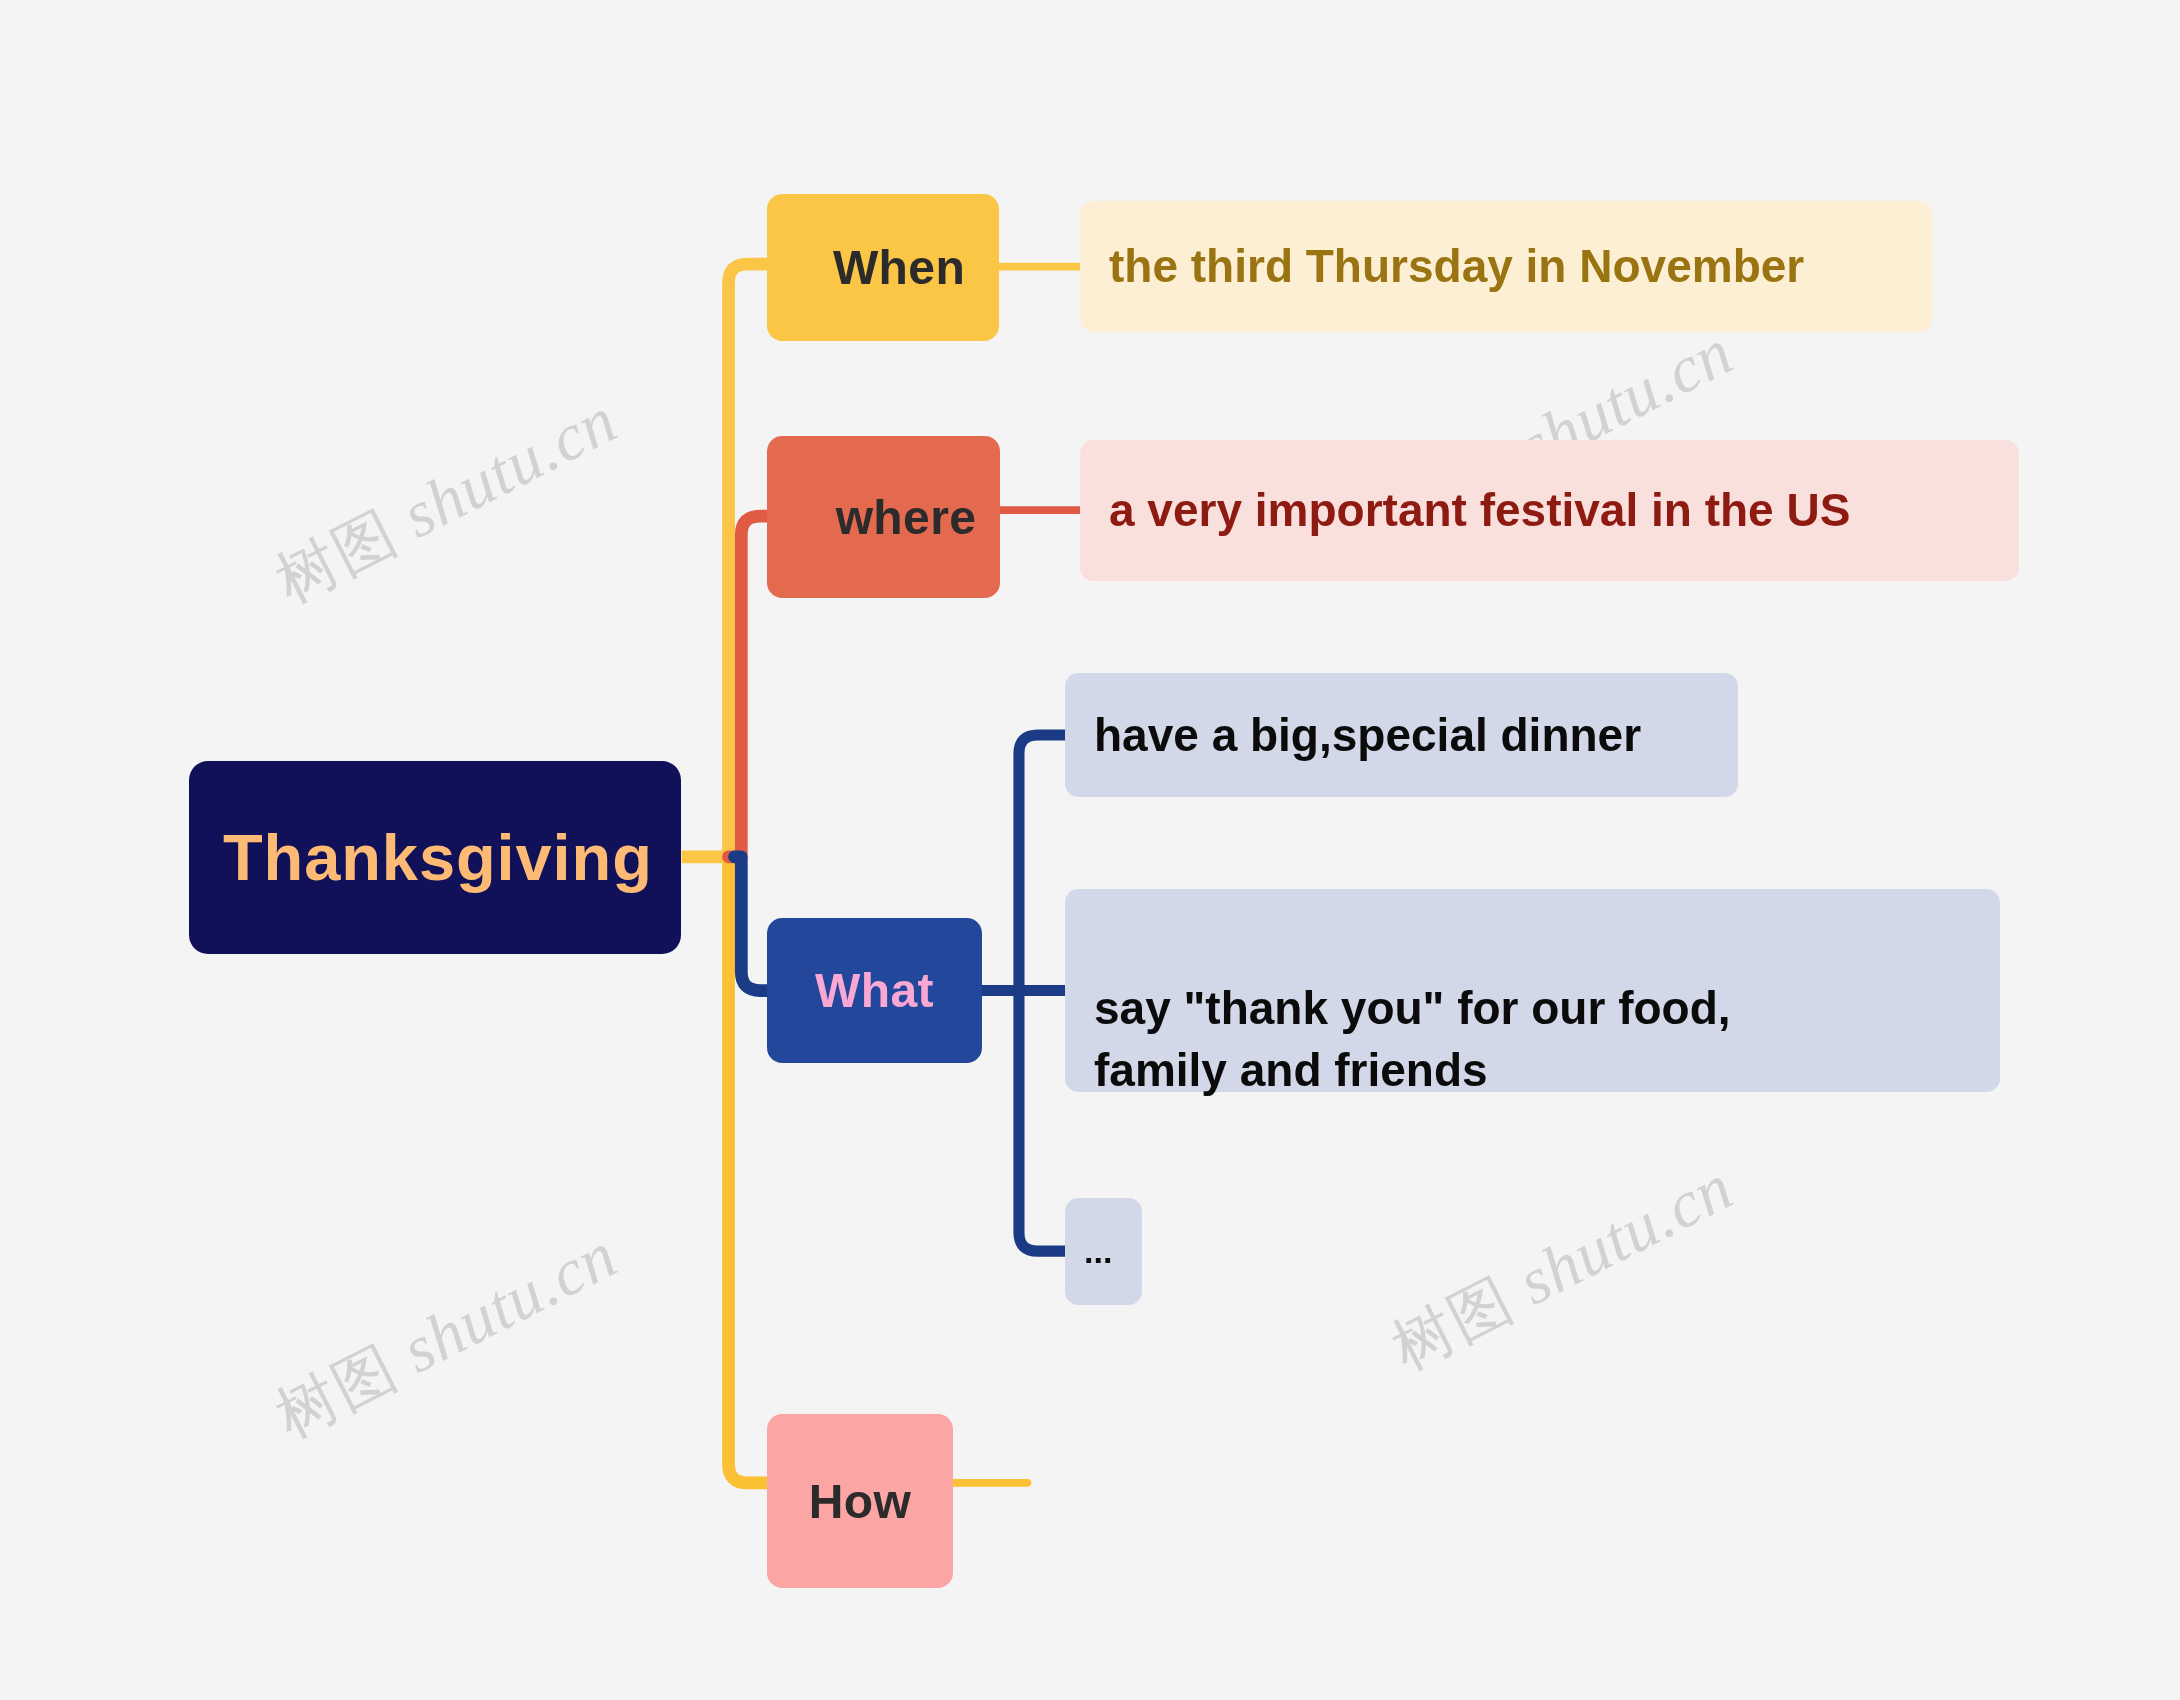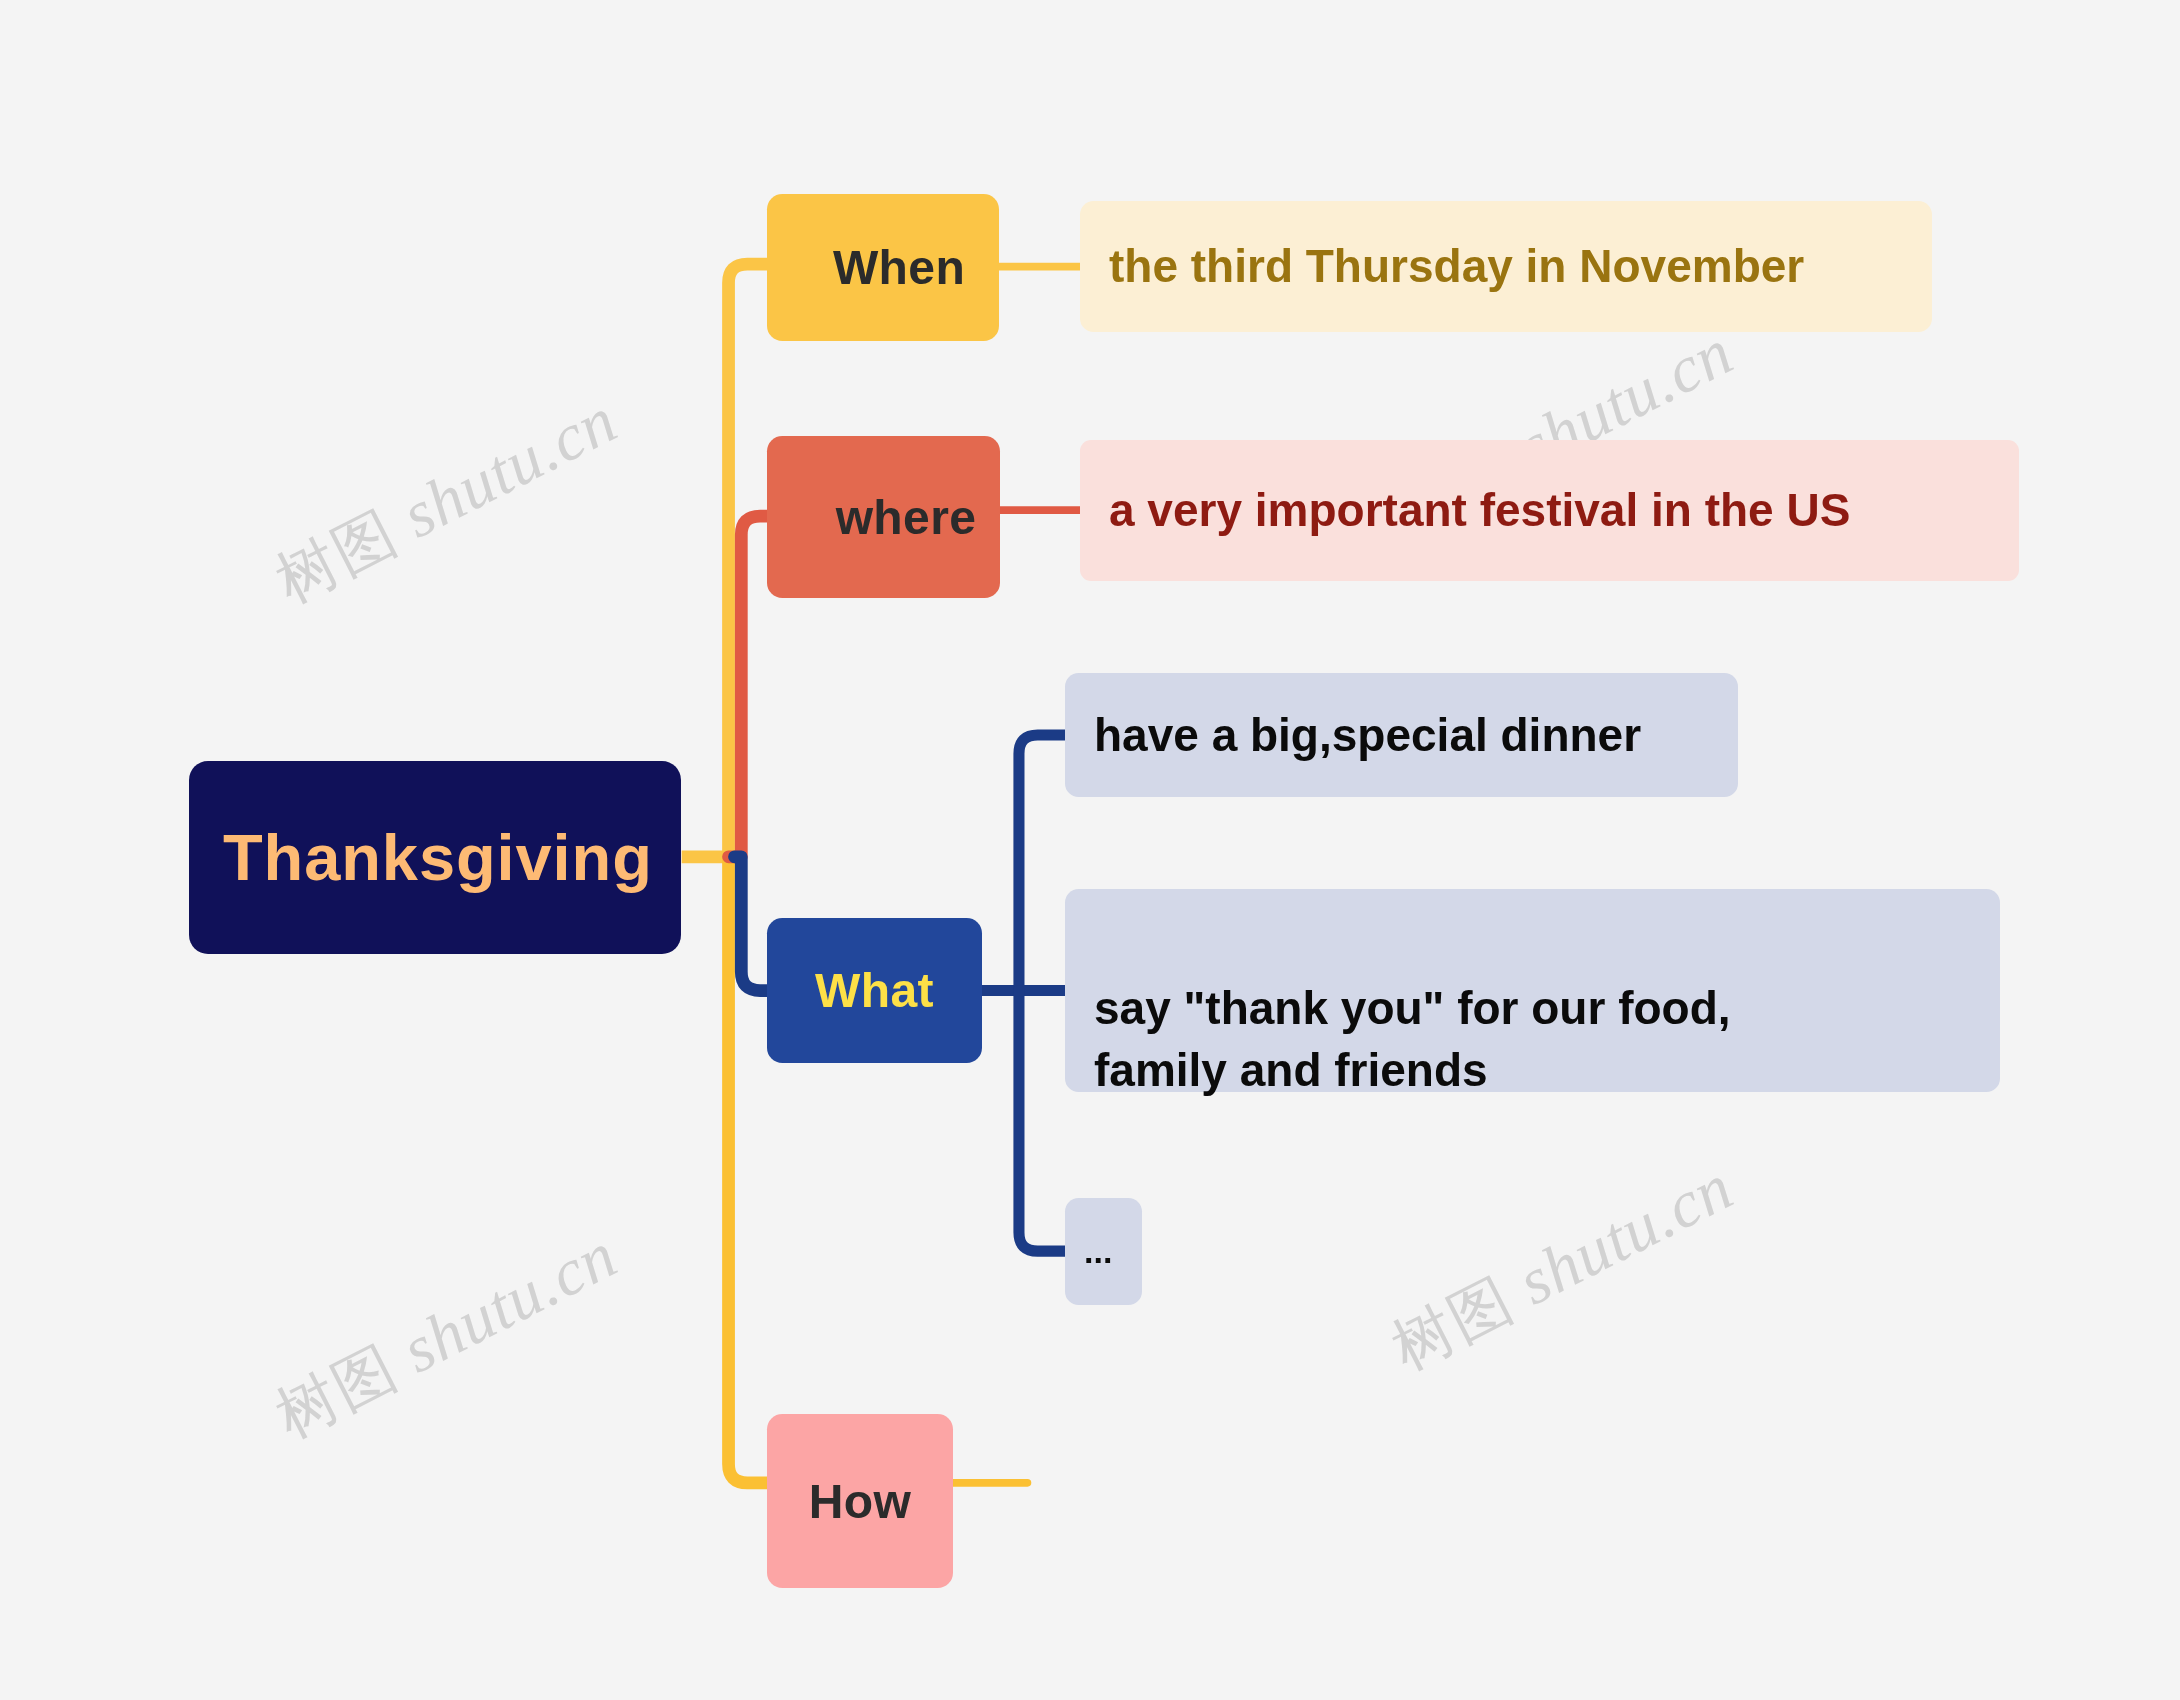--- a/index.html
+++ b/index.html
@@ -93,41 +93,41 @@
   #node-when {
     left: 767px; top: 194px; width: 232px; height: 147px;
     background: #fbc546; color: #2b2b2b; padding-left: 32px;
   }
   #node-where {
     left: 767px; top: 436px; width: 233px; height: 162px;
     background: #e3694f; color: #2b2b2b; padding-left: 45px;
   }
   #node-what {
     left: 767px; top: 918px; width: 215px; height: 145px;
-    background: #22479b; color: #fde047;
+    background: #22479b; color: #f9a8d4;
   }
   #node-how {
     left: 767px; top: 1414px; width: 186px; height: 174px;
     background: #fca5a5; color: #2b2b2b;
   }
 
   
   .leaf-node {
     border-radius: 13.6px;
     font-size: 46px;
     padding: 14px 29px;
     line-height: 1.35;
   }
   #leaf-when {
     left: 1080px; top: 201px; width: 852px; height: 131px;
     background: #fcefd4; color: #9a7410;
   }
   #leaf-where {
     left: 1080px; top: 440px; width: 939px; height: 141px;
-    background: #fae0dc; color: #8e1b12; border-radius: 11px;
+    background: #fae0dc; color: #8e1b12;
   }
   #leaf-what-1 {
     left: 1065px; top: 673px; width: 673px; height: 124px;
     background: #d3d8e8; color: #0b0b0b;
   }
   #leaf-what-2 {
     left: 1065px; top: 889px; width: 935px; height: 203px;
     background: #d3d8e8; color: #0b0b0b;
     display: block;
     padding-top: 25.6px;

